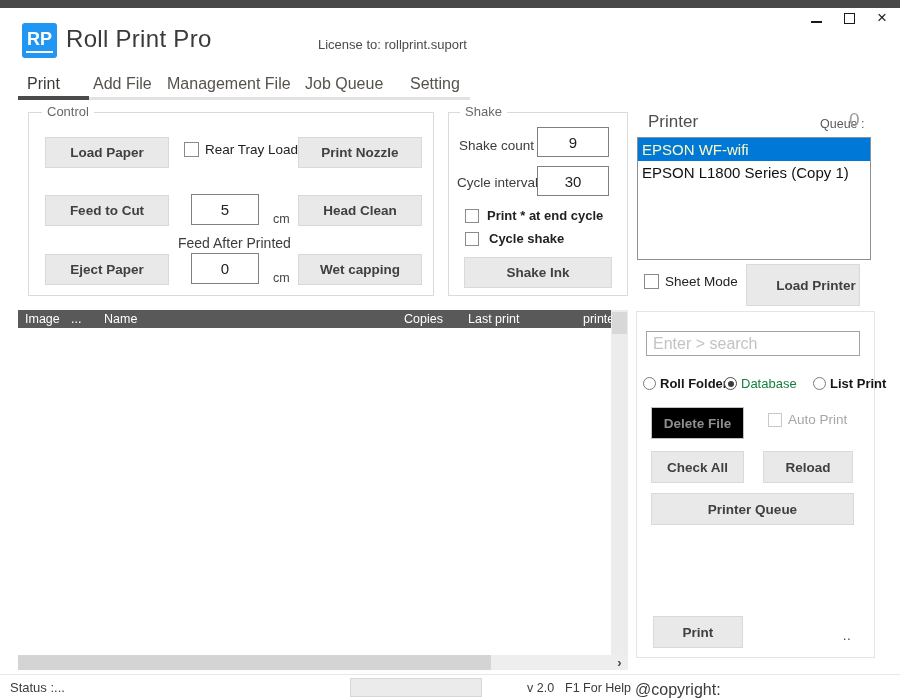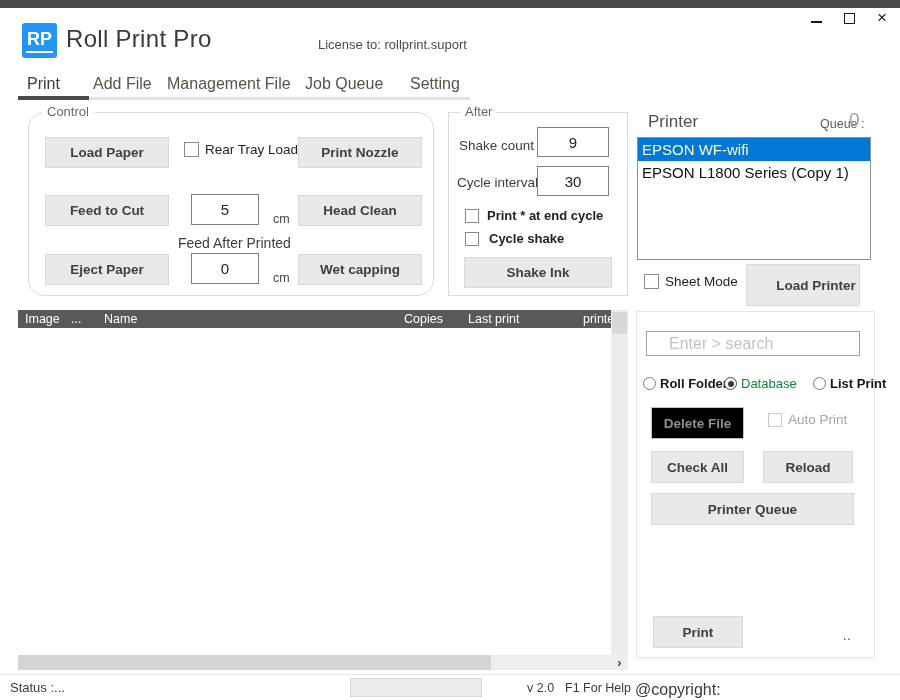--- a/index.html
+++ b/index.html
@@ -60,21 +60,21 @@
   .th { position:absolute; top:0; height:18px; line-height:18px; font-size:12.5px; color:#fff; white-space:nowrap; }
   .table-body { position:absolute; left:18px; top:328px; width:593px; height:327px; background:#fff; }
   .vscroll { position:absolute; left:611px; top:310px; width:17px; height:345px; background:#ececec; }
   .vscroll-thumb { position:absolute; left:1px; top:2px; width:15px; height:22px; background:#d8d8d8; }
   .hscroll { position:absolute; left:18px; top:655px; width:610px; height:15px; background:#eeeeee; }
   .hscroll-thumb { position:absolute; left:0; top:0; width:473px; height:15px; background:#d4d4d4; }
   .hscroll-arrow { position:absolute; right:0; top:0; width:17px; height:15px; display:flex; align-items:center; justify-content:center; font-size:13px; font-weight:bold; color:#444; }
 
   
   .action-panel { position:absolute; left:636px; top:311px; width:239px; height:347px; border:1px solid #e4e4e4; background:#fff; }
-  .search-input { position:absolute; left:9px; top:19px; width:214px; height:25px; border:1px solid #a3a3a3; font-family:inherit; font-size:16px; color:#333; padding:0 22px; }
+  .search-input { position:absolute; left:9px; top:19px; width:214px; height:25px; border:1px solid #a3a3a3; font-family:inherit; font-size:16px; color:#333; padding:0 6px; }
   .search-input::placeholder { color:#c3c3c3; opacity:1; }
   .dots { position:absolute; left:206px; top:317px; font-size:12px; color:#333; letter-spacing:1px; }
 
   
   .status-bar { position:absolute; left:0; top:674px; width:900px; height:26px; background:#fff; border-top:1px solid #e8e8e8;padding-left:48px; }
   .status-text { position:absolute; left:10px; top:5px; font-size:13px; color:#3b3b3b; }
   .progress-box { position:absolute; left:350px; top:3px; width:132px; height:19px; background:#ebebeb; border:1px solid #d7d7d7; }
   .version { position:absolute; left:527px; top:6px; font-size:12.5px; color:#3b3b3b; }
   .help { position:absolute; left:565px; top:6px; font-size:12.5px; color:#3b3b3b; }
   .copyright { position:absolute; left:635px; top:6px; font-size:16px; color:#3b3b3b; }
@@ -104,42 +104,42 @@
   <div class="license">License to: rollprint.suport</div>
 
   <span class="tab active" style="left:27px">Print</span>
   <span class="tab" style="left:93px">Add File</span>
   <span class="tab" style="left:167px">Management File</span>
   <span class="tab" style="left:305px">Job Queue</span>
   <span class="tab" style="left:410px">Setting</span>
   <div class="tab-underline-dark"></div>
   <div class="tab-underline-light"></div>
 
-  <div class="groupbox" style="left:28px; top:112px; width:406px; height:184px;border-radius:17px;">
+  <div class="groupbox" style="left:28px; top:112px; width:406px; height:184px;">
     <span class="legend" style="left:13px">Control</span>
     <button class="btn" style="left:16px; top:24px; width:124px; height:31px;">Load Paper</button>
     <div class="cb" style="left:155px; top:29px;"></div>
     <span class="cb-label" style="left:176px; top:29px;">Rear Tray Load</span>
     <button class="btn" style="left:269px; top:24px; width:124px; height:31px;">Print Nozzle</button>
 
     <button class="btn" style="left:16px; top:82px; width:124px; height:31px;">Feed to Cut</button>
     <input class="num-input" style="left: 162px; top: 81px; width: 68px; height: 31px;" value="5">
     <span class="unit" style="left:244px; top:99px;">cm</span>
     <button class="btn" style="left:269px; top:82px; width:124px; height:31px;">Head Clean</button>
 
     <span class="small-label" style="left:149px; top:122px; font-size:14px;">Feed After Printed</span>
 
     <button class="btn" style="left:16px; top:141px; width:124px; height:31px;">Eject Paper</button>
     <input class="num-input" style="left: 162px; top: 140px; width: 68px; height: 31px;" value="0">
     <span class="unit" style="left:244px; top:158px;">cm</span>
     <button class="btn" style="left:269px; top:141px; width:124px; height:31px;">Wet capping</button>
   </div>
 
   <div class="groupbox" style="left:448px; top:112px; width:180px; height:184px;">
-    <span class="legend" style="left:11px">After</span>
+    <span class="legend" style="left:11px">Shake</span>
     <span class="small-label" style="left:10px; top:25px;">Shake count</span>
     <input class="num-input" style="left: 88px; top: 14px; width: 72px; height: 30px;" value="9">
     <span class="small-label" style="left:8px; top:62px;">Cycle interval</span>
     <input class="num-input" style="left: 88px; top: 53px; width: 72px; height: 30px;" value="30">
     <div class="cb" style="left:16px; top:96px; width:14px; height:14px;"></div>
     <span class="cb-label" style="left:38px; top:95px; font-size:13px; font-weight:bold;">Print * at end cycle</span>
     <div class="cb" style="left:16px; top:119px; width:14px; height:14px;"></div>
     <span class="cb-label" style="left:40px; top:118px; font-size:13px; font-weight:bold;">Cycle shake</span>
     <button class="btn" style="left:15px; top:144px; width:148px; height:31px;">Shake Ink</button>
   </div>

